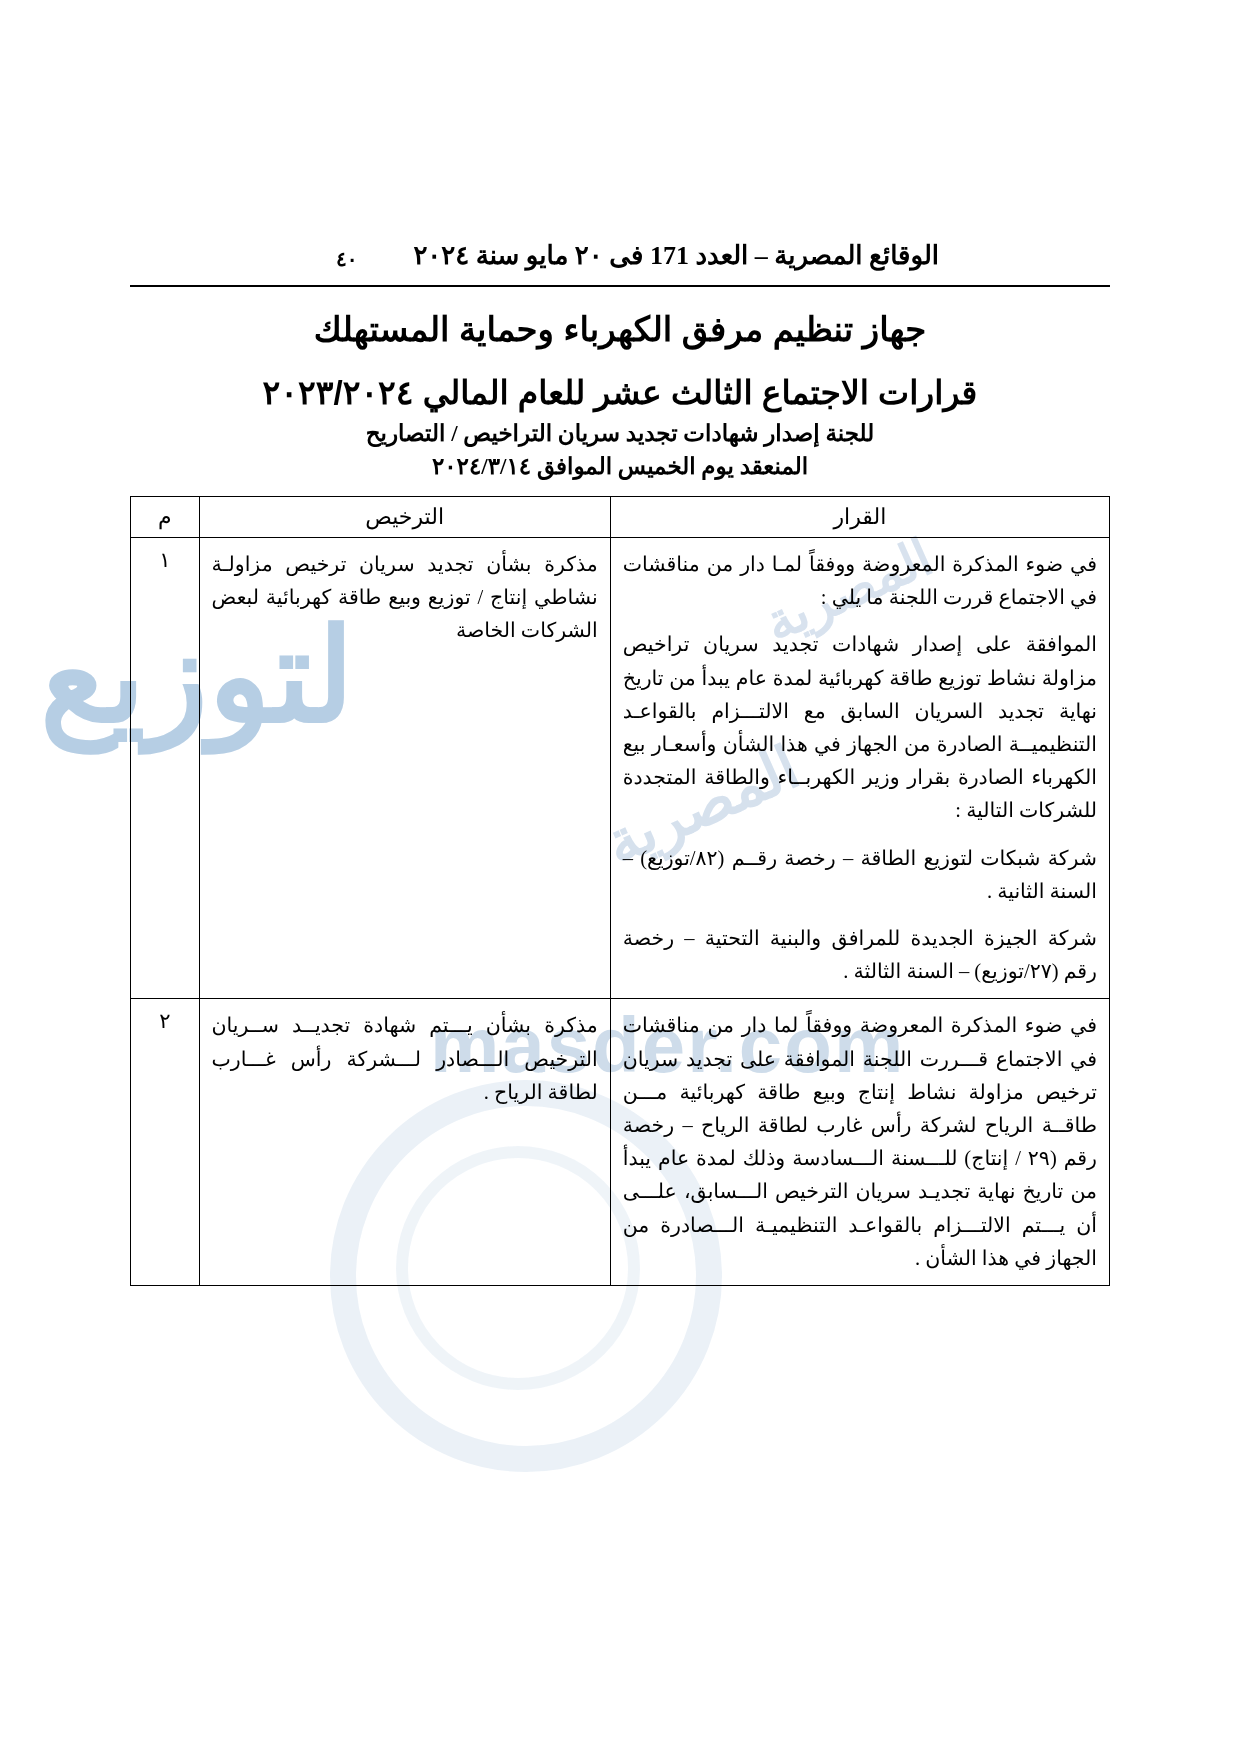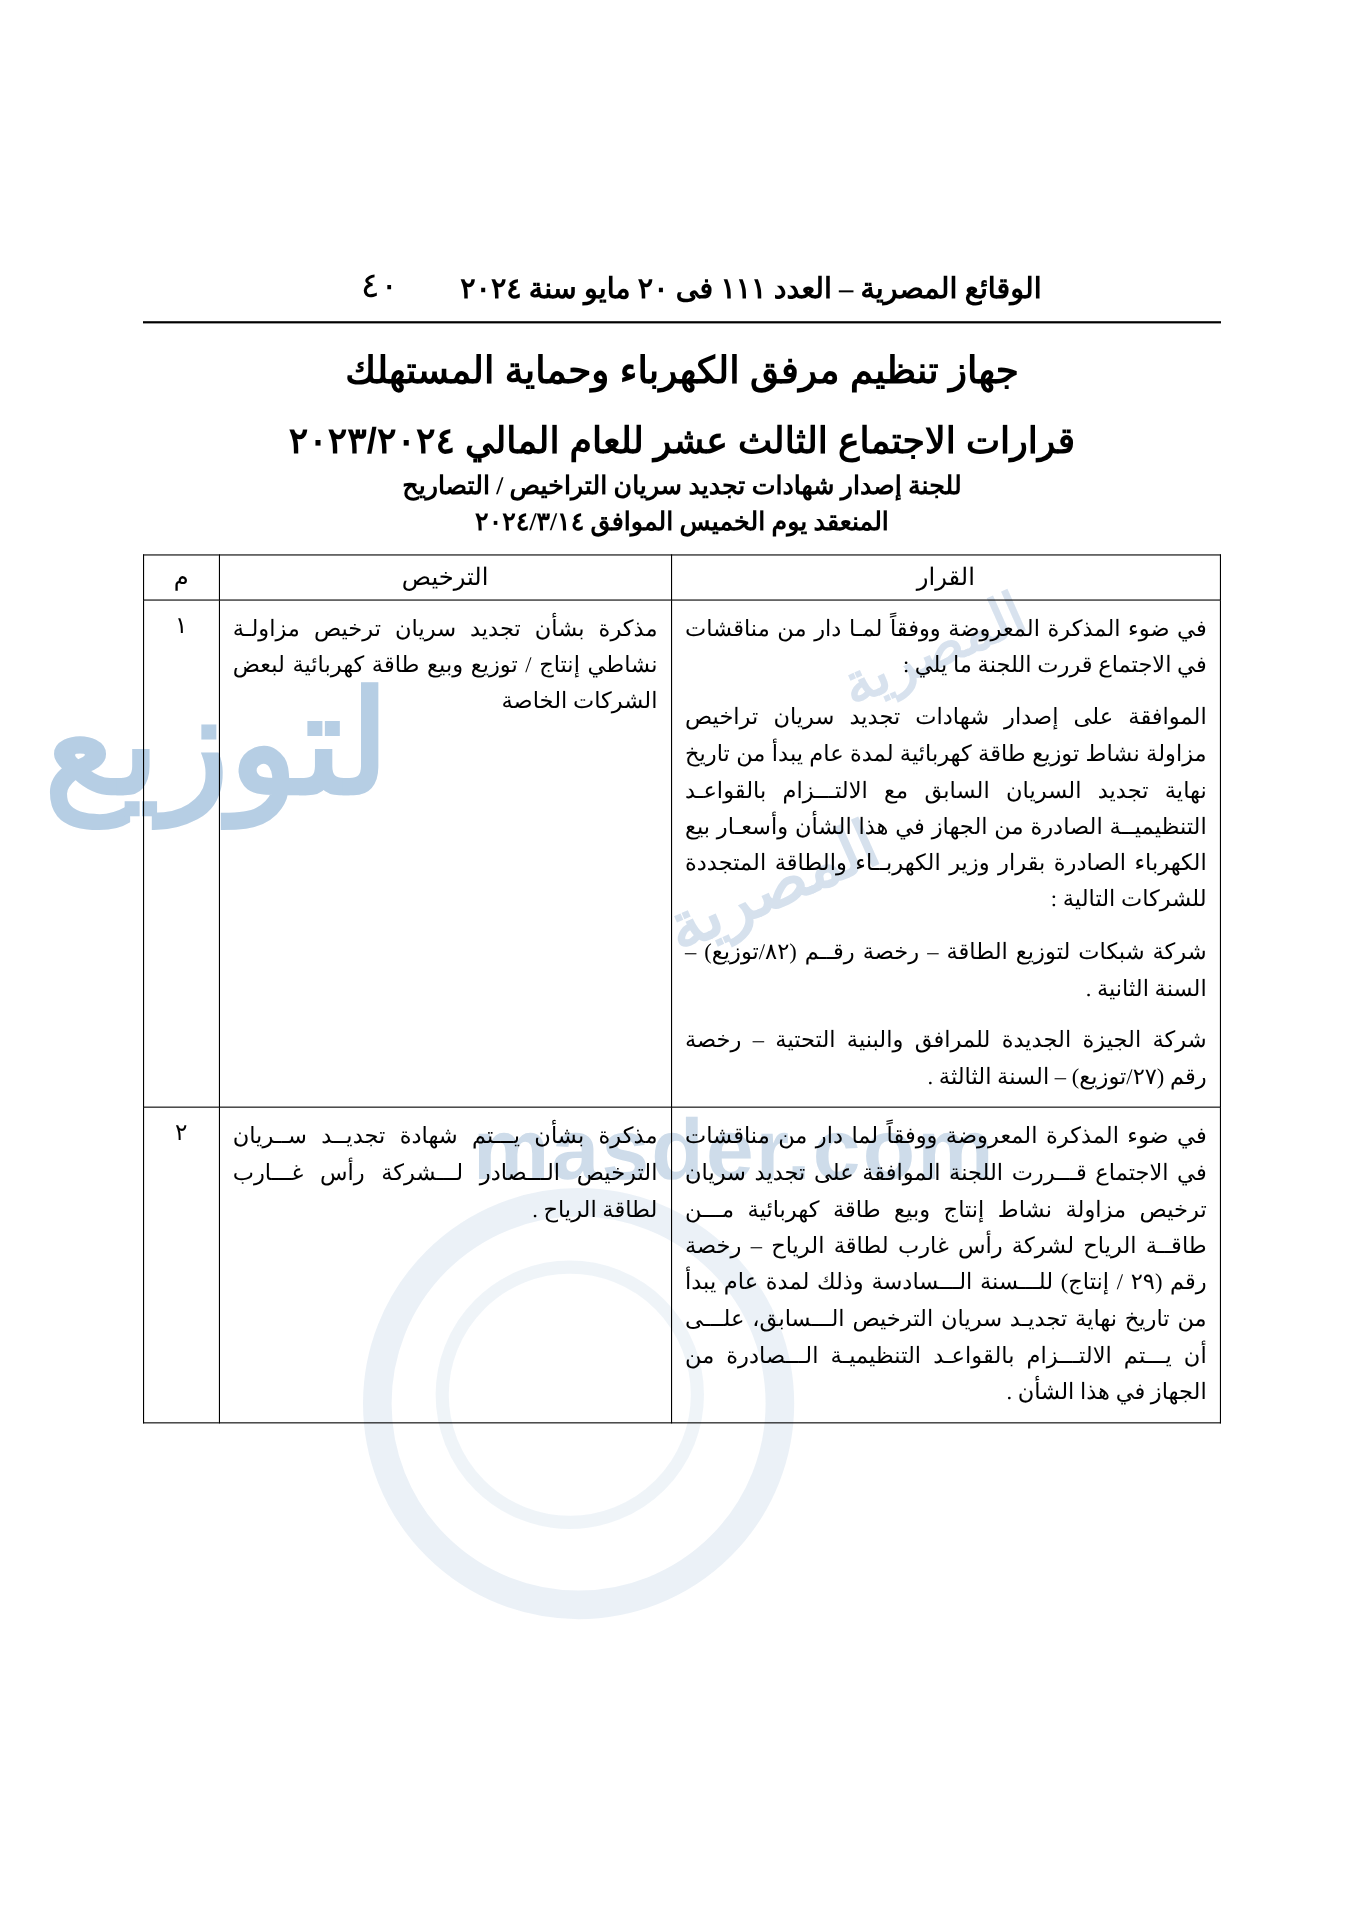--- a/index.html
+++ b/index.html
@@ -91,22 +91,22 @@
     display: flex;
     align-items: flex-end;
     justify-content: center;
     gap: 56px;
     margin-top: 240px;
     font-size: 26px;
     font-weight: bold;
     direction: rtl;
   }
   .running-head .pno {
-    font-size: 32px;
-    font-weight: normal;
+    font-size: 20px;
+    font-weight: bold;
     margin-left: 35px;
   }
   .rule {
     border-top: 2.5px solid #000;
     margin: 14px 0 22px 0;
   }
 
   .titles {
     text-align: center;
     direction: rtl;
@@ -178,21 +178,21 @@
   <div class="wm-ring"></div>
   <div class="wm-text wm-main">لتوزيع</div>
   <div class="wm-text wm-sub">masder.com</div>
   <div class="wm-text wm-ar">المصرية</div>
   <div class="wm-text wm-ar2">المصرية</div>
 </div>
 
 <div class="page">
 
   <div class="running-head">
-    <span>الوقائع المصرية – العدد ١١١ فى ٢٠ مايو سنة ٢٠٢٤</span>
+    <span>الوقائع المصرية – العدد 171 فى ٢٠ مايو سنة ٢٠٢٤</span>
     <span class="pno">٤٠</span>
   </div>
 
   <div class="rule"></div>
 
   <div class="titles">
     <div class="t1">جهاز تنظيم مرفق الكهرباء وحماية المستهلك</div>
     <div class="t2">قرارات الاجتماع الثالث عشر للعام المالي ٢٠٢٣/٢٠٢٤</div>
     <div class="t3">للجنة إصدار شهادات تجديد سريان التراخيص / التصاريح</div>
     <div class="t5">المنعقد يوم الخميس الموافق ٢٠٢٤/٣/١٤</div>

